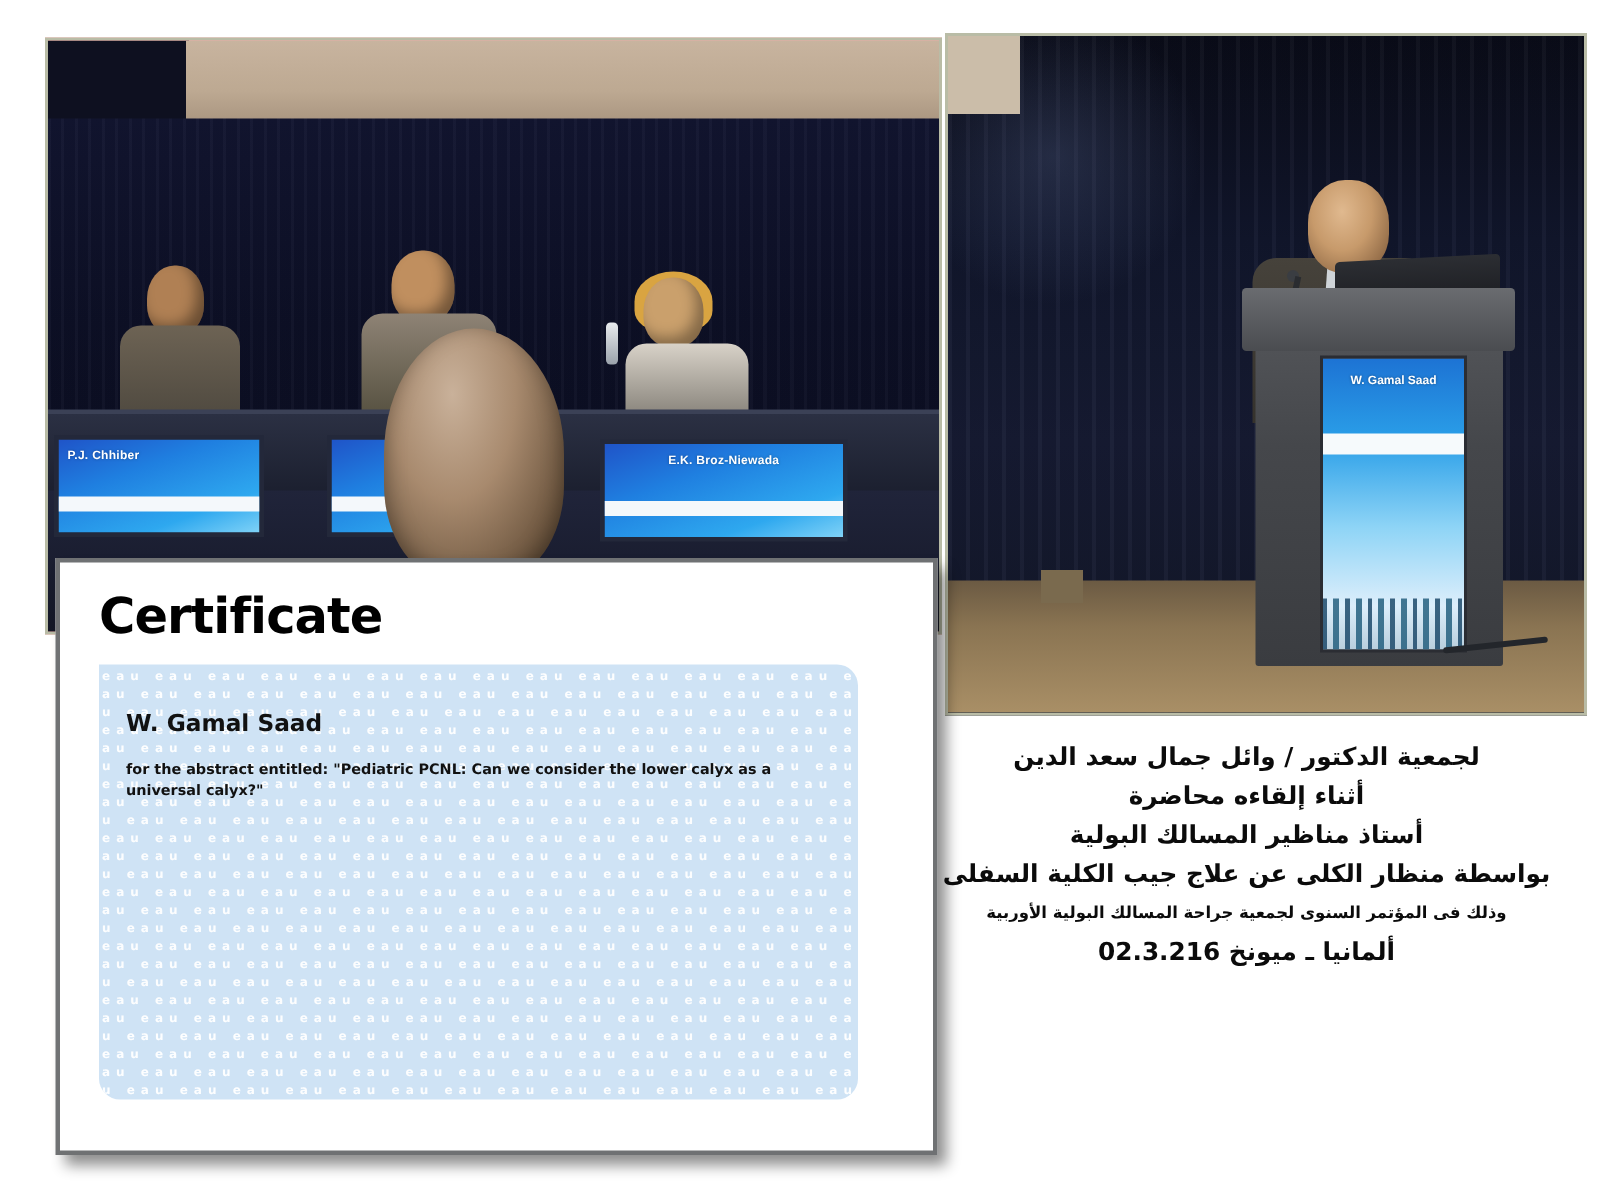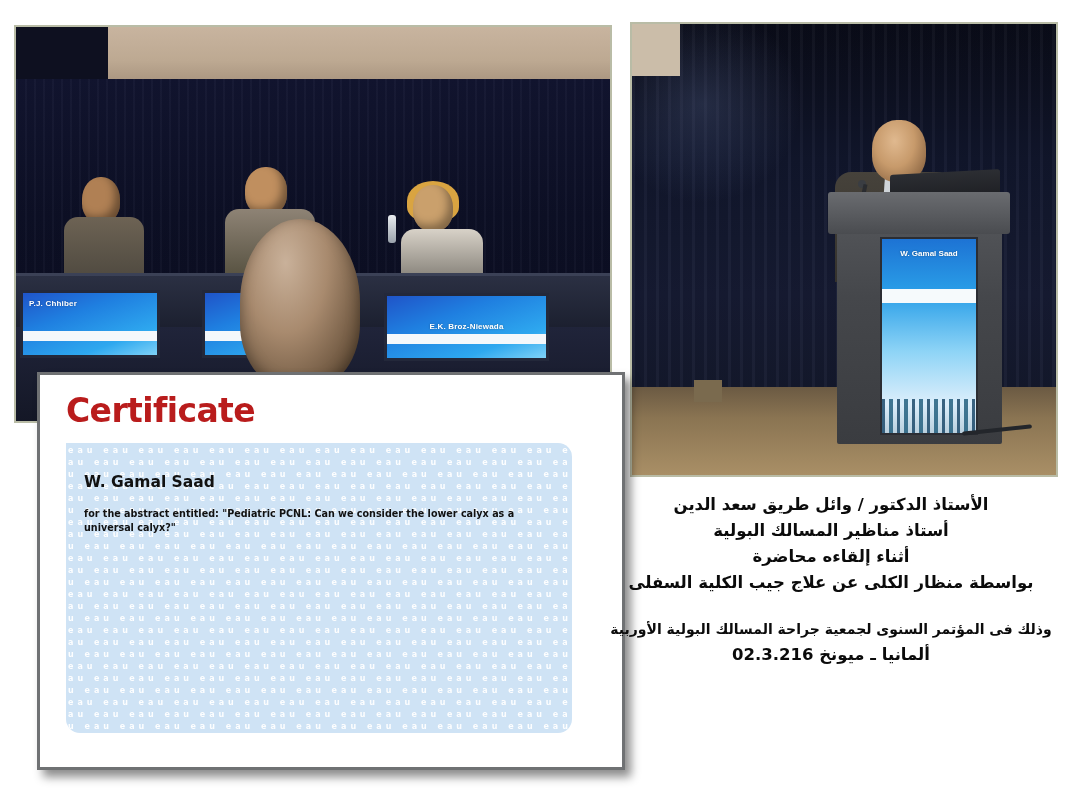--- a/index.html
+++ b/index.html
@@ -7,21 +7,21 @@
     width:1065px;height:799px;
     background:#ffffff;
     font-family:"Liberation Sans", sans-serif;
     overflow:hidden;
     position:relative;
   }
   .canvas{position:absolute;inset:0;width:1065px;height:799px;background:#fff;}
 
   
   .photo-panel{
-    position:absolute;left:14px;top:25px;width:598px;height:398px;
+    position:absolute;left:30px;top:25px;width:598px;height:398px;
     border:2px solid #b9bca6;
     box-sizing:border-box;
     overflow:hidden;
     background:#fca5a5;
   }
   .pp-inner{position:absolute;inset:0;overflow:hidden;}
   
   .pp-screen{
     position:absolute;left:92px;top:0px;right:0;height:56px;
     background:linear-gradient(180deg,#c8b49f 0%,#bda992 60%,#a8947f 100%);
@@ -63,21 +63,21 @@
   .pp-nscreen .nm{
     position:absolute;left:6px;top:6px;right:4px;
     color:#ffffff;font-size:8px;font-weight:bold;letter-spacing:.2px;
     text-shadow:0 0 2px rgba(0,0,0,.35);
     white-space:nowrap;overflow:hidden;
     filter:blur(.35px);
   }
   .pp-nscreen.s1{left:4px;top:263px;width:140px;}
   .pp-nscreen.s2{left:186px;top:263px;width:140px;}
   .pp-nscreen.s3{left:368px;top:266px;width:165px;}
-  .pp-nscreen.s3 .nm{text-align:center;left:0;right:0;margin-top:20px;}
+  .pp-nscreen.s3 .nm{text-align:center;left:0;right:0;}
 
   
   .pers{position:absolute;}
   .pers .head{position:absolute;border-radius:48% 48% 42% 42%;}
   .pers .body{position:absolute;border-radius:14px 14px 0 0;}
   .p1{left:48px;top:150px;}
   .p1 .head{left:18px;top:0;width:38px;height:46px;background:#b08054;box-shadow:inset -5px -6px 9px rgba(0,0,0,.4);}
   .p1 .body{left:0;top:40px;width:80px;height:70px;background:linear-gradient(180deg,#6d6354,#4b463d);}
   .p2{left:215px;top:140px;}
   .p2 .head{left:14px;top:0;width:42px;height:48px;background:#c08f5f;box-shadow:inset -5px -6px 9px rgba(0,0,0,.4);}
@@ -169,21 +169,21 @@
   .cert-shadow{
     position:absolute;left:37px;top:372px;width:588px;height:398px;
     background:#ffffff;
     border:3px solid #6f7173;
     box-sizing:border-box;
     box-shadow:6px 7px 9px rgba(0,0,0,.45);
   }
   .cert-inner{position:absolute;inset:0;padding:0;}
   .cert-title{
     position:absolute;left:26px;top:16px;
-    font-size:33px;font-weight:bold;letter-spacing:-.6px;color:#b91c1c;
+    font-size:33px;font-weight:bold;letter-spacing:-.6px;color:#000000;
     font-family:"DejaVu Sans", sans-serif;
   }
   .cert-panel{
     position:absolute;left:26px;top:68px;width:506px;height:290px;
     background:#cfe3f5;
     border-radius:0 14px 14px 14px;
     overflow:hidden;
   }
   .cert-panel .wm{
     position:absolute;inset:0;
@@ -210,21 +210,21 @@
 
   
   .arabic{
     position:absolute;left:600px;top:492px;width:462px;
     direction:rtl;text-align:center;
     color:#0b0b0b;
     font-family:"DejaVu Sans", sans-serif;
     font-weight:bold;
   }
   .ar-line{font-size:16.5px;line-height:26px;white-space:nowrap;}
-  .ar-line.wide{font-size:14px;margin-top:20px;}
+  .ar-line.wide{font-size:11px;}
 </style>
 </head>
 <body>
 
 <div class="canvas">
 
   <div class="photo-panel">
     <div class="pp-inner">
       <div class="pp-screen-left"></div>
       <div class="pp-screen"></div>
@@ -302,21 +302,21 @@
           <div class="c-name">W. Gamal Saad</div>
           <div class="c-line">for the abstract entitled: "Pediatric PCNL: Can we consider the lower calyx as a universal calyx?"</div>
           <div class="c-gap"></div>
         </div>
       </div>
 
     </div>
   </div>
 
   <div class="arabic">
-    <div class="ar-line">الأستاذ الدكتور / وائل طريق سعد الدين</div>
+    <div class="ar-line">لجمعية الدكتور / وائل جمال سعد الدين</div>
+    <div class="ar-line">أثناء إلقاءه محاضرة</div>
     <div class="ar-line">أستاذ مناظير المسالك البولية</div>
-    <div class="ar-line">أثناء إلقاءه محاضرة</div>
     <div class="ar-line">بواسطة منظار الكلى عن علاج جيب الكلية السفلى</div>
     <div class="ar-line wide">وذلك فى المؤتمر السنوى لجمعية جراحة المسالك البولية الأوربية</div>
     <div class="ar-line">ألمانيا ـ ميونخ 02.3.216</div>
   </div>
 
 </div>
 
 </body></html>

